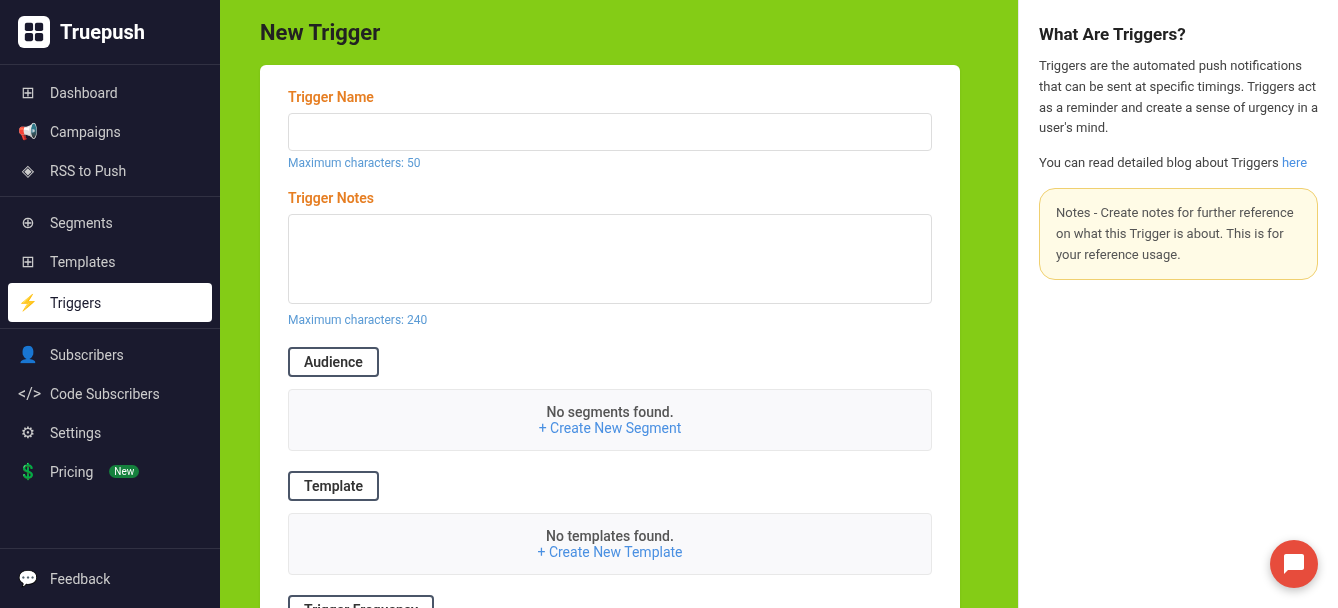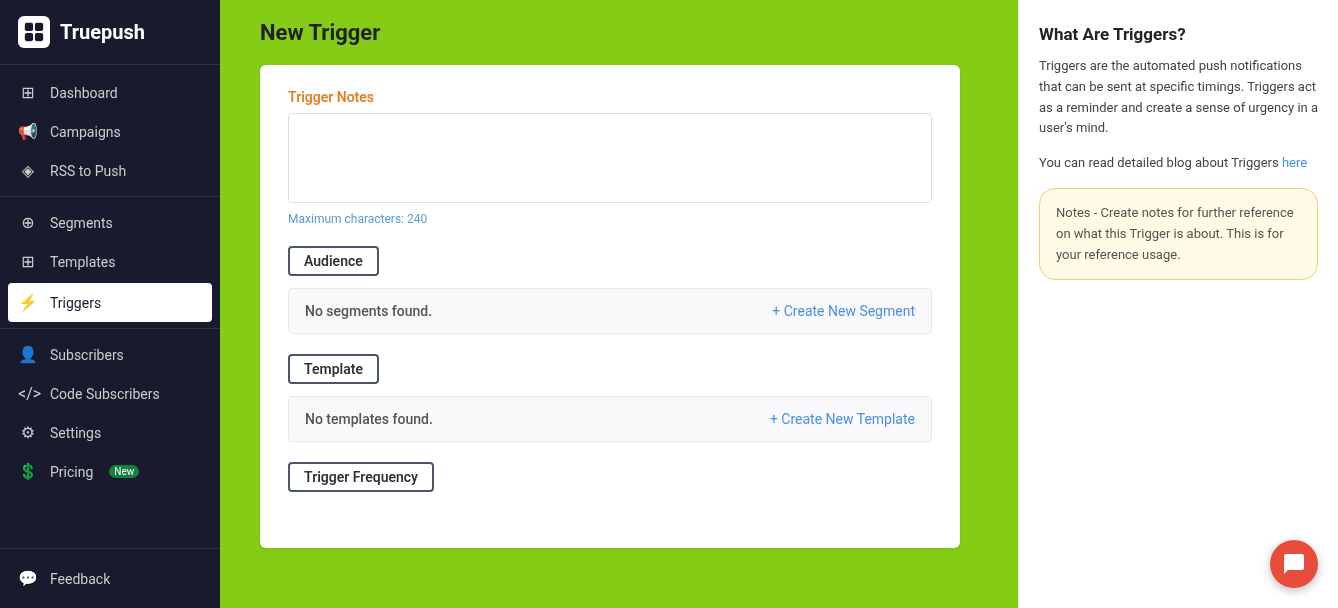--- a/index.html
+++ b/index.html
@@ -152,22 +152,23 @@
       color: #333;
       margin-bottom: 12px;
     }
     .section-block {
       background: #f9f9fb;
       border: 1px solid #e8e8e8;
       border-radius: 4px;
       padding: 14px 16px;
       display: flex;
       align-items: center;
-      justify-content: space-between;
+      justify-content: center;
       margin-bottom: 16px;
+      flex-direction: column;
     }
     .no-data-text {
       font-size: 14px;
       color: #555;
       font-weight: 500;
     }
     .create-link {
       color: #4a90e2;
       font-size: 14px;
       cursor: pointer;
@@ -320,20 +321,25 @@
 </div>
 
 <div class="main-content">
   <div class="main-inner">
 
     <div class="form-area">
       <h1 class="page-title">New Trigger</h1>
 
       <div class="form-card">
 
+        <div class="form-group">
+          <label class="form-label">Trigger Name</label>
+          <input type="text" class="form-input" style="">
+          <div class="form-hint">Maximum characters: 50</div>
+        </div>
 
         <div class="form-group">
           <label class="form-label">Trigger Notes</label>
           <textarea class="form-textarea" style=""></textarea>
           <div class="form-hint">Maximum characters: 240</div>
         </div>
 
         <div class="form-group">
           <div class="section-header">Audience</div>
           <div class="section-block">

